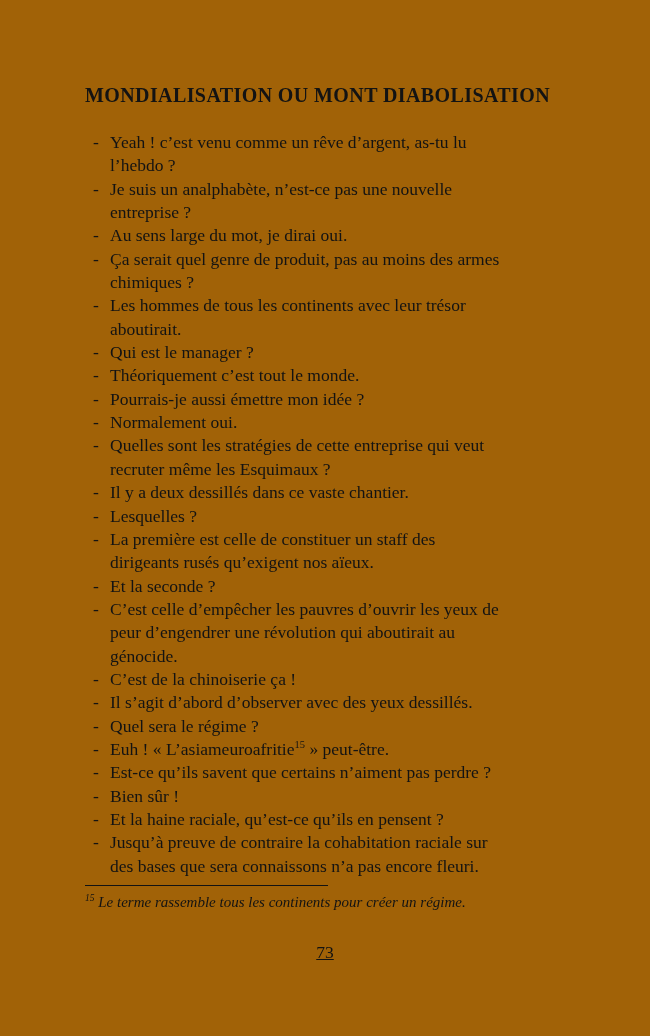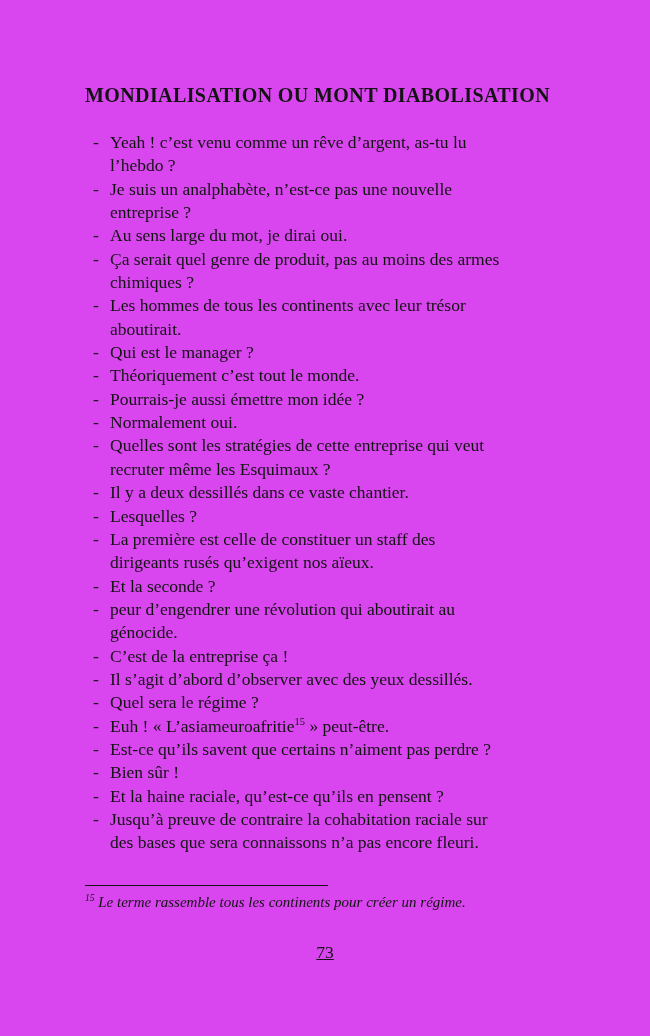--- a/index.html
+++ b/index.html
@@ -4,21 +4,21 @@
 <style>
   html, body {
     margin: 0;
     padding: 0;
     background: #ffffff;
   }
   .book-page {
     position: relative;
     width: 650px;
     height: 1036px;
-    background: #d946ef;
+    background: #a16207;
     color: #131313;
     font-family: "Liberation Serif", "DejaVu Serif", serif;
     overflow: hidden;
   }
   .content {
     position: absolute;
     left: 85px;
     top: 83px;
     width: 500px;
   }
@@ -150,26 +150,27 @@
           <span class="dash">-</span>
           <span class="ln">La première est celle de constituer un staff des</span>
           <span class="ln">dirigeants rusés qu’exigent nos aïeux.</span>
         </li>
         <li class="dialogue-item">
           <span class="dash">-</span>
           <span class="ln">Et la seconde ?</span>
         </li>
         <li class="dialogue-item">
           <span class="dash">-</span>
+          <span class="ln">C’est celle d’empêcher les pauvres d’ouvrir les yeux de</span>
           <span class="ln">peur d’engendrer une révolution qui aboutirait au</span>
           <span class="ln">génocide.</span>
         </li>
         <li class="dialogue-item">
           <span class="dash">-</span>
-          <span class="ln">C’est de la entreprise ça !</span>
+          <span class="ln">C’est de la chinoiserie ça !</span>
         </li>
         <li class="dialogue-item">
           <span class="dash">-</span>
           <span class="ln">Il s’agit d’abord d’observer avec des yeux dessillés.</span>
         </li>
         <li class="dialogue-item">
           <span class="dash">-</span>
           <span class="ln">Quel sera le régime ?</span>
         </li>
         <li class="dialogue-item">

